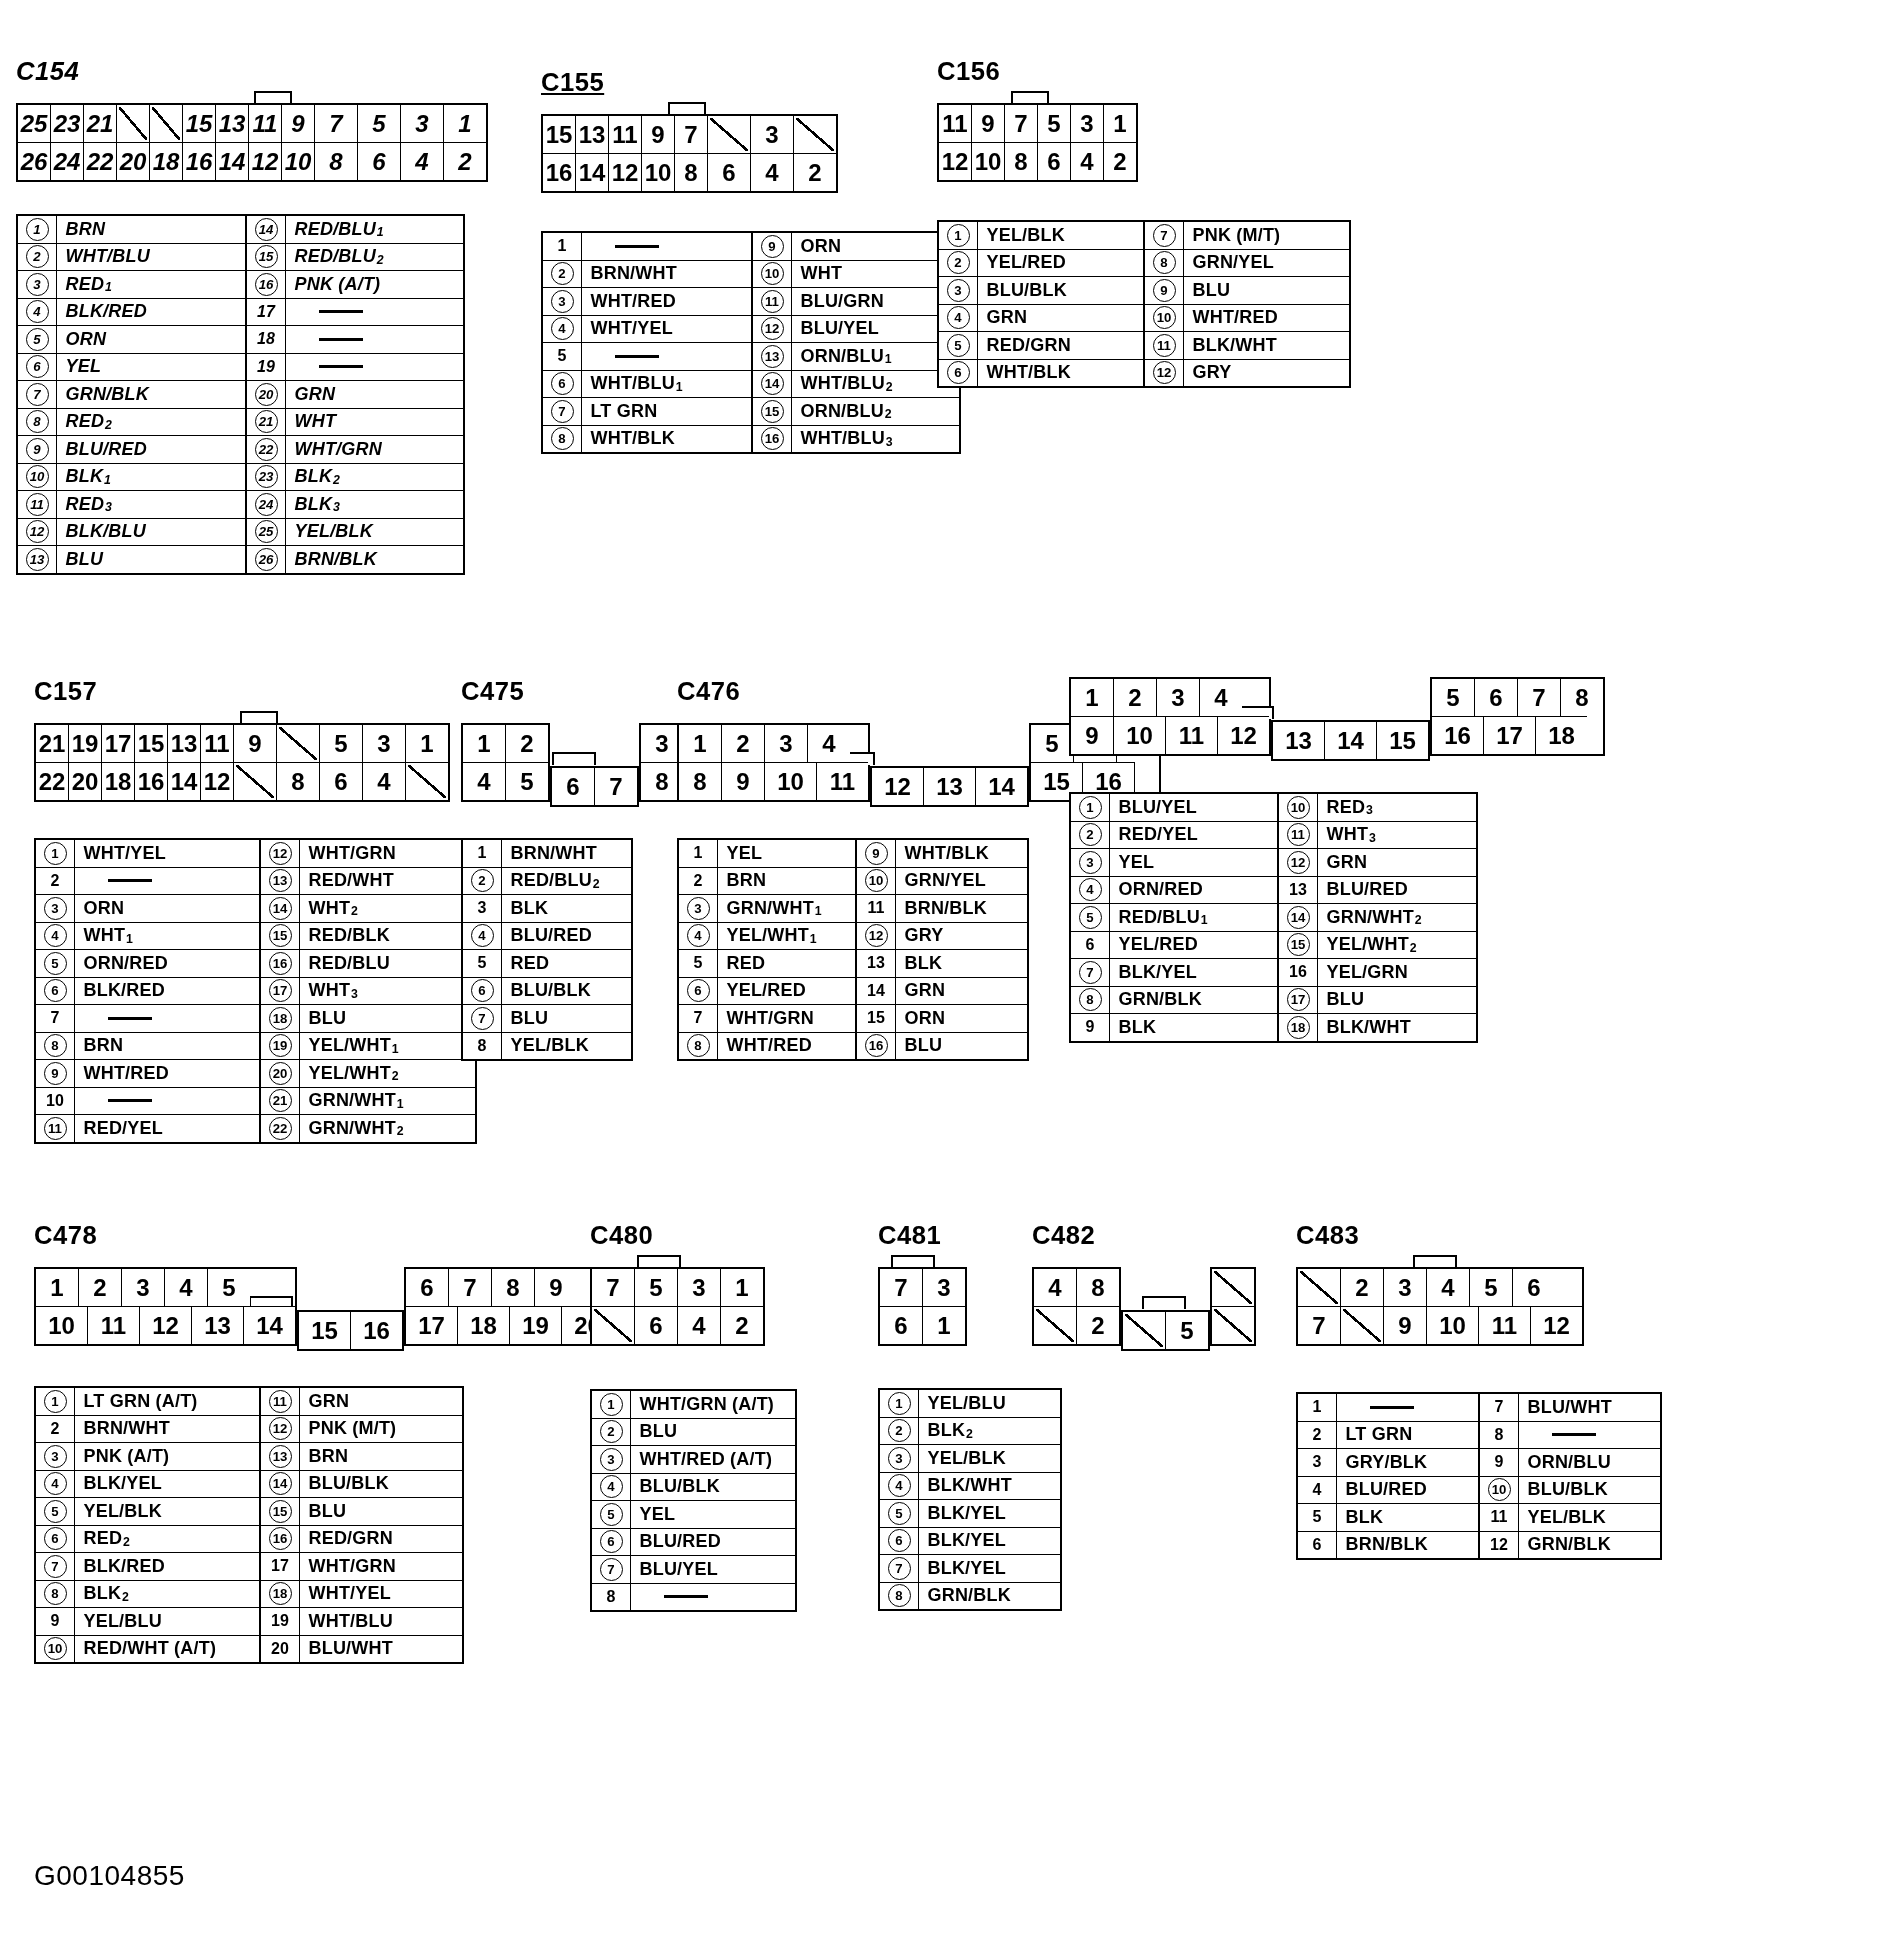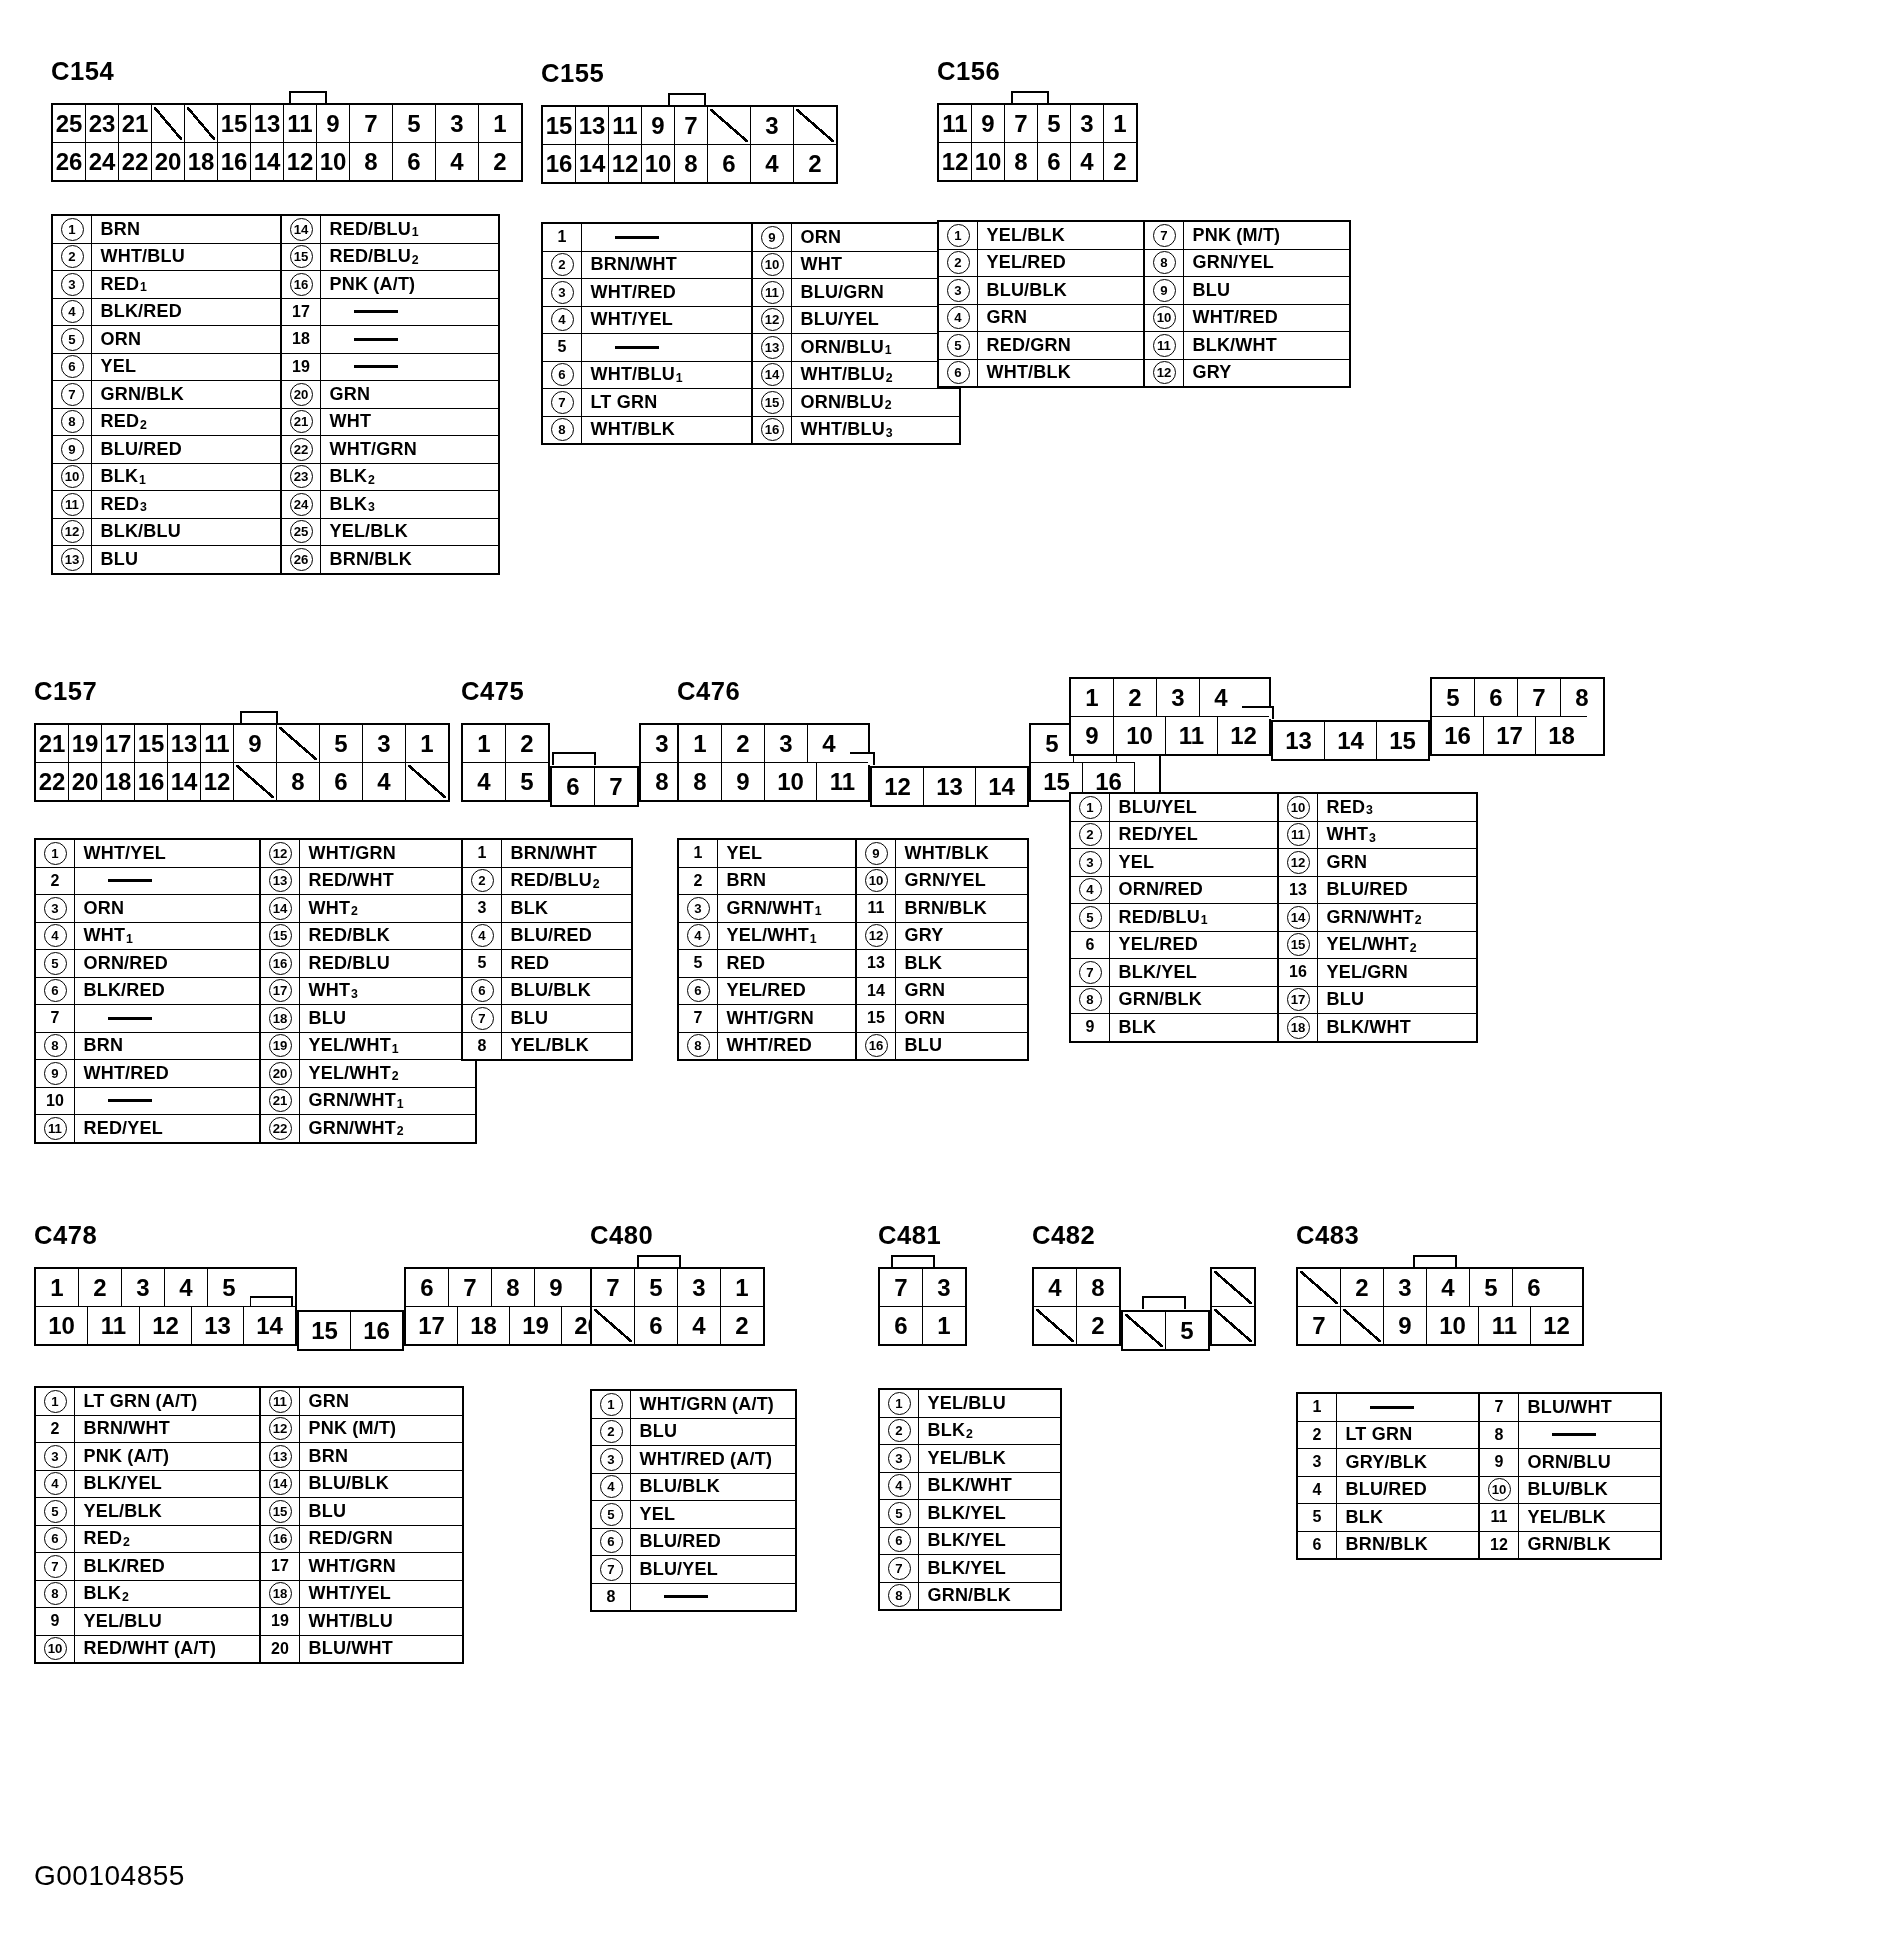--- a/index.html
+++ b/index.html
@@ -47,21 +47,21 @@
 
   
   .notes{position:absolute;font-size:24.6px;line-height:1.42;}
   .notes .ln2{margin-left:55px;}
   .notes sub{font-size:16px;position:relative;top:3.8px;}
   .code{position:absolute;font-size:28px;letter-spacing:0.5px;}
 </style>
 </head>
 <body>
 
-<div class="block" id="b-C154" style="left:51px;top:57px;">
+<div class="block" id="b-C154" style="left:16px;top:57px;font-style:italic;">
   <div class="cname">C154</div>
   <div class="shell">
     <div class="tab" style="left:238px;width:38px;"></div>
     <div class="rows">
       <div class="prow">
         <div class="pcell">25</div>
           <div class="pcell">23</div>
           <div class="pcell">21</div>
         <div class="pcell blank"></div>
           <div class="pcell blank"></div>
@@ -251,21 +251,21 @@
             <div class="wnum">
               <span class="circ">26</span>
             </div>
             <div class="wval">BRN/BLK</div>
           </div>
         </div>
     </div>
   </div>
 </div>
 
-<div class="block" id="b-C155" style="left:541px;top:59px;">
+<div class="block" id="b-C155" style="left:541px;top:68px;text-decoration:underline;">
   <div class="cname">C155</div>
   <div class="shell">
     <div class="tab" style="left:127px;width:38px;"></div>
     <div class="rows">
       <div class="prow">
         <div class="pcell">15</div>
           <div class="pcell">13</div>
           <div class="pcell">11</div>
           <div class="pcell">9</div>
           <div class="pcell">7</div>

